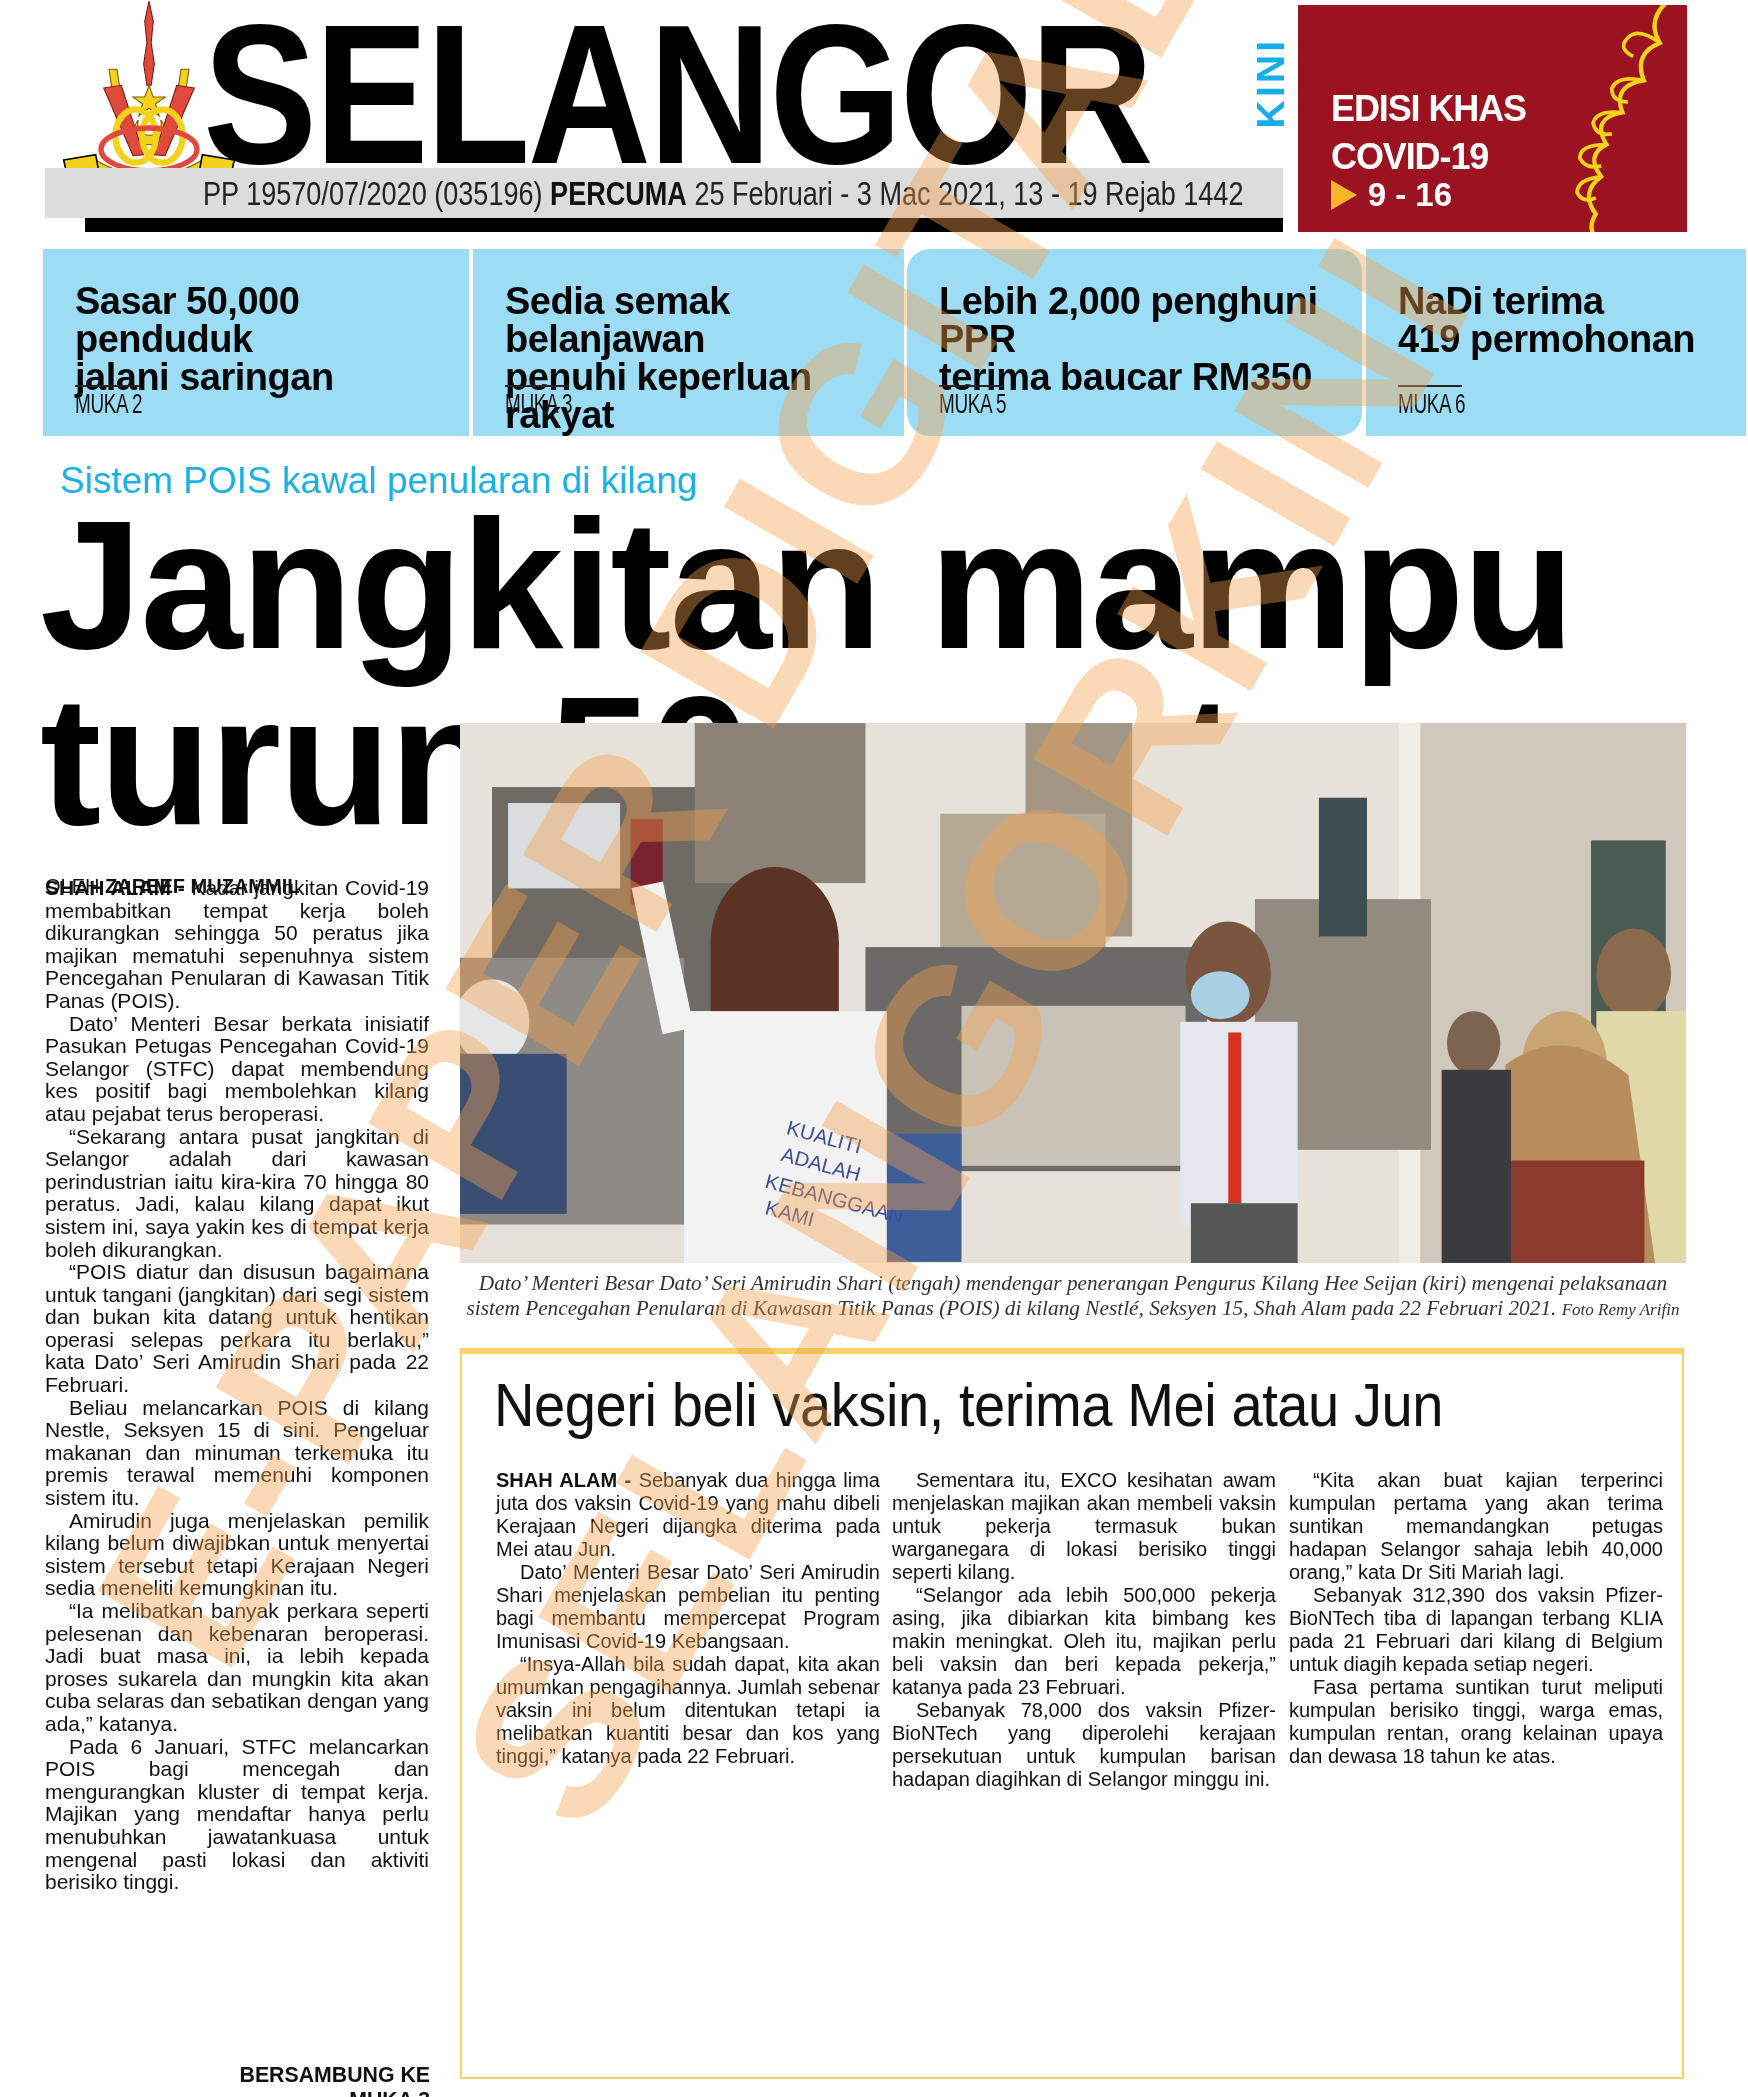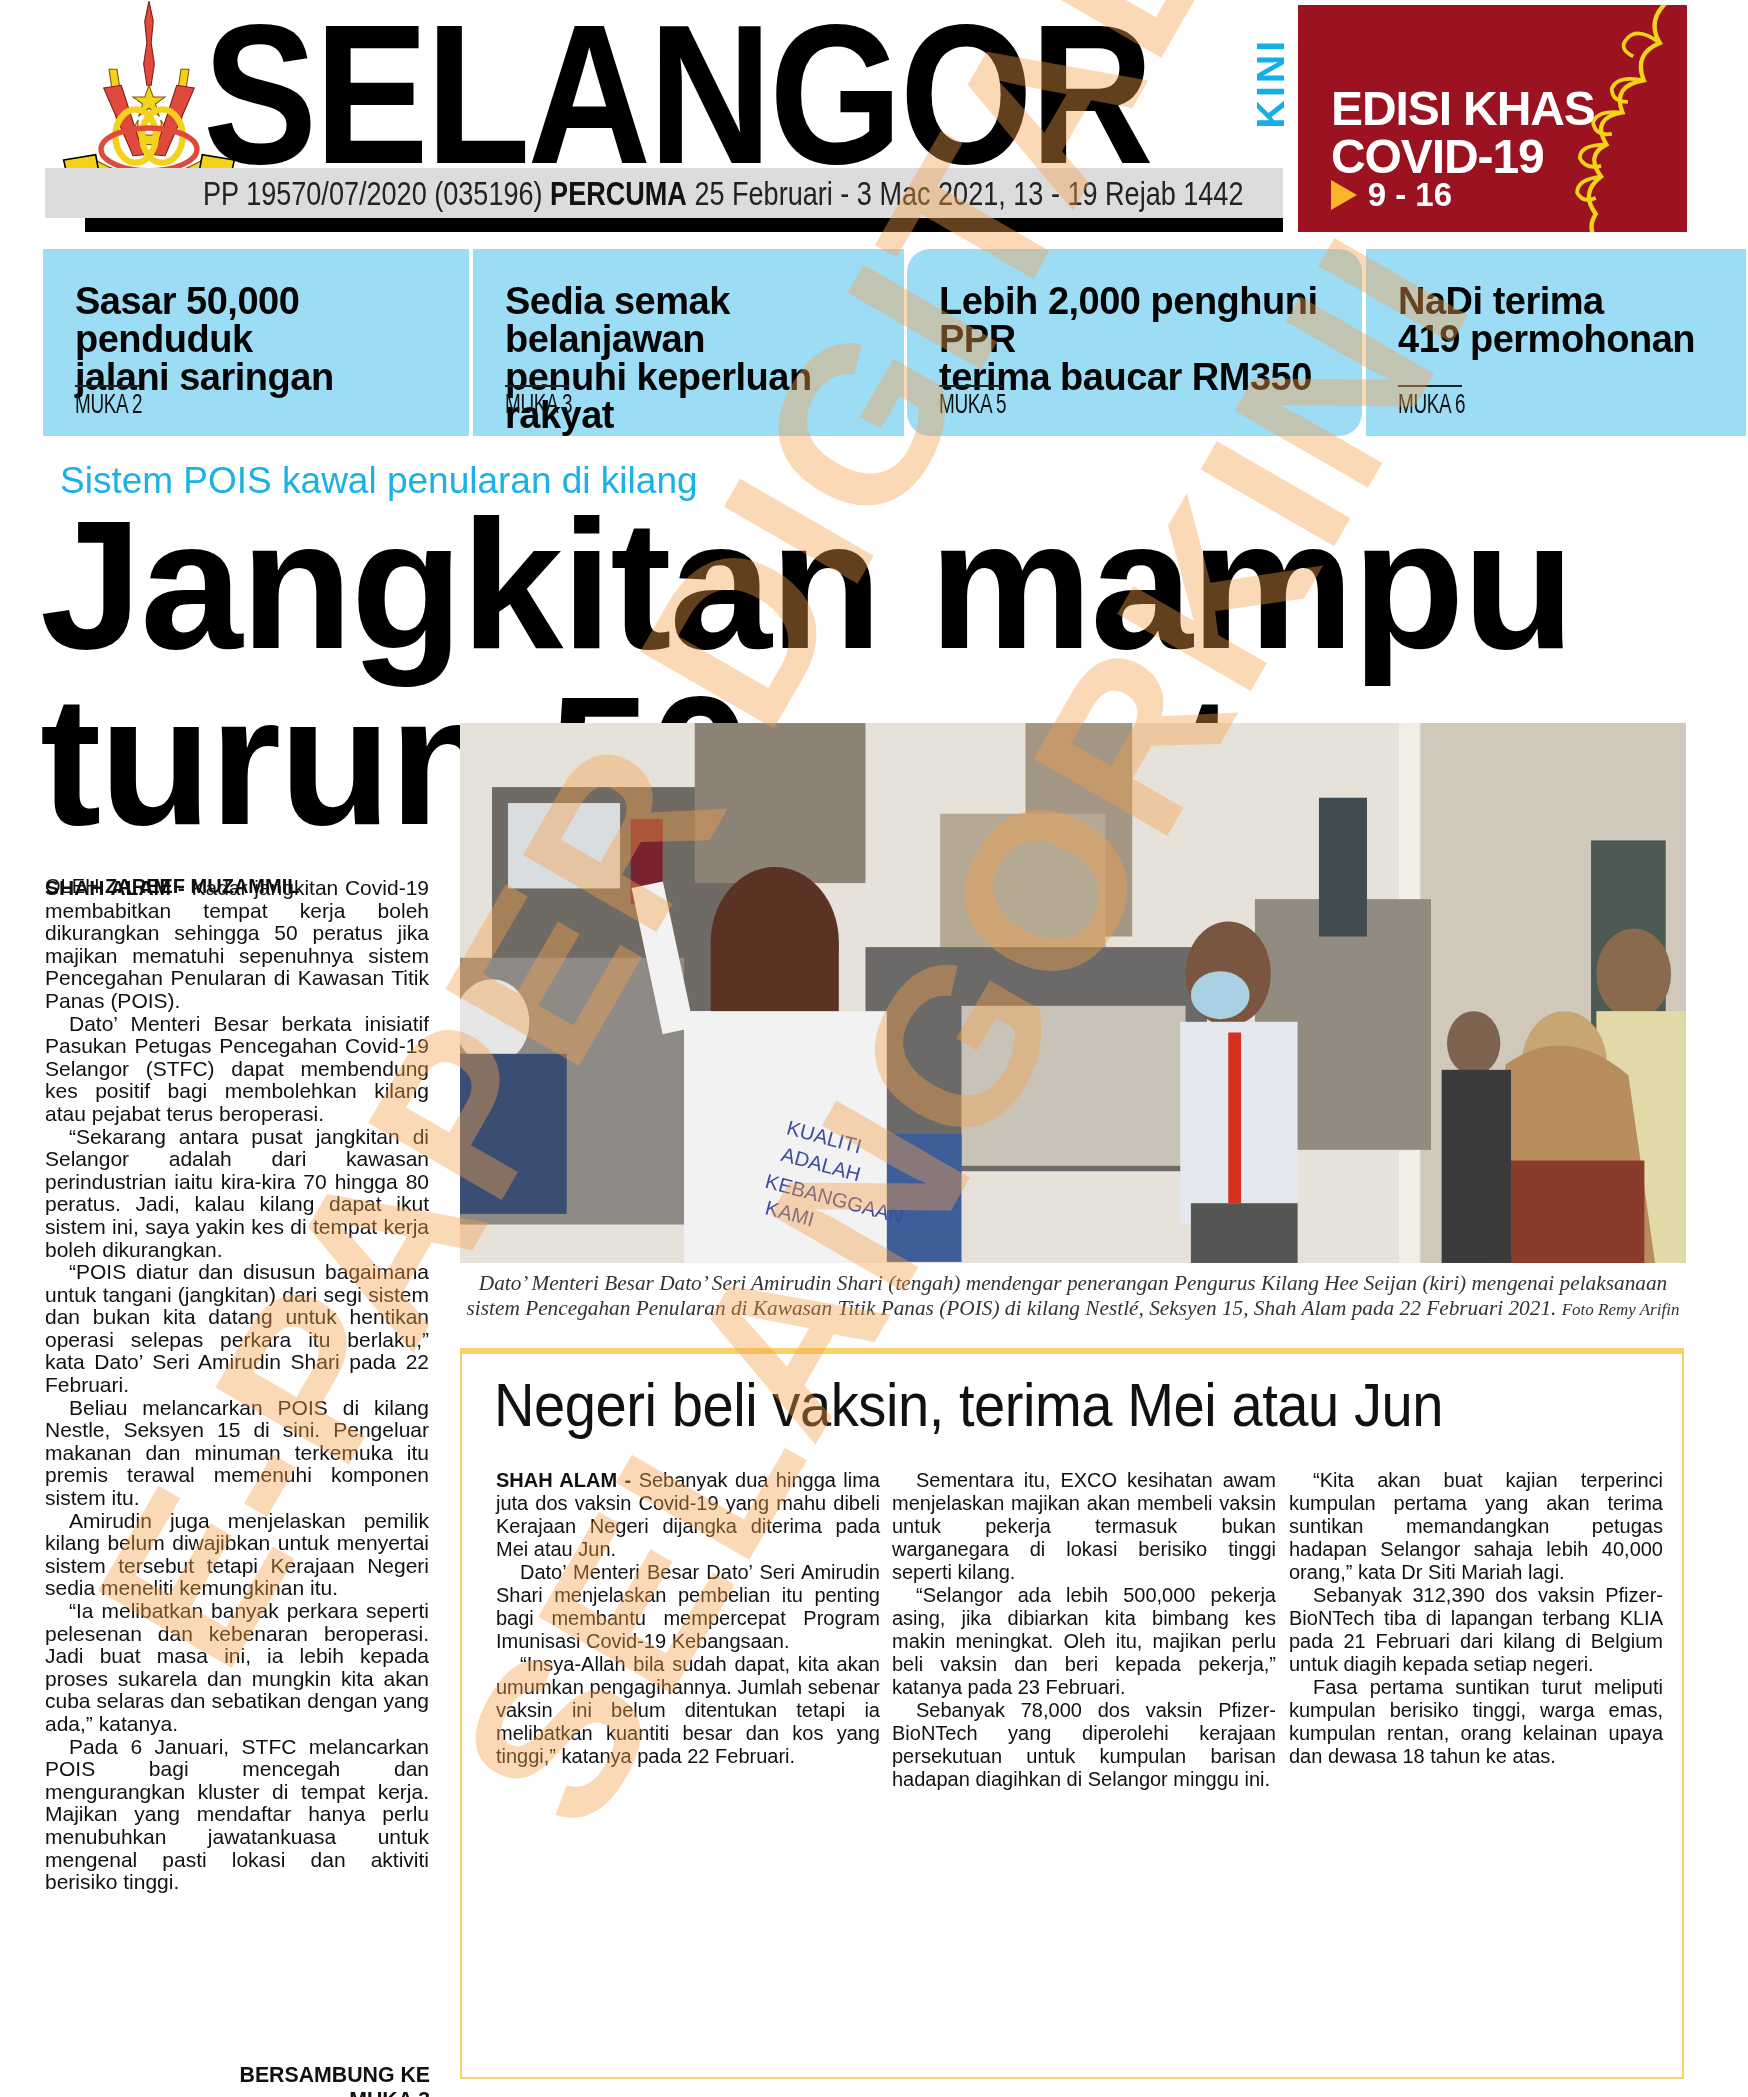--- a/index.html
+++ b/index.html
@@ -8,21 +8,21 @@
   
   #logo{left:37px;top:0;width:224px;height:184px;}
   #wordmark{left:203px;top:-5.3px;font-family:"Liberation Sans",sans-serif;font-weight:bold;font-size:199px;line-height:1;letter-spacing:-3.2px;color:#000;transform:scaleX(0.86);transform-origin:left top;white-space:nowrap;}
   #kini{left:1255px;top:8px;width:32px;height:149px;}
   #kini span{position:absolute;left:50%;top:50%;transform:translate(-50%,-50%) rotate(-90deg);font-weight:bold;font-size:39px;color:#15aee8;letter-spacing:3.2px;white-space:nowrap;}
   #greyband{left:45px;top:168px;width:1238px;height:50px;background:#dcdcdc;}
   #blackbar{left:85px;top:218px;width:1198px;height:14px;background:#000;}
   #issue{left:203px;top:172px;font-size:33px;line-height:43px;color:#222;transform:scaleX(0.82);transform-origin:left top;white-space:nowrap;}
   #issue b{color:#111;}
   #covidbox{left:1298px;top:5.3px;width:389px;height:227px;background:#9b1220;overflow:hidden;}
-  #covid-title{left:33px;top:80px;font-weight:bold;font-size:48px;line-height:48px;color:#fff;letter-spacing:-1.1px;}
+  #covid-title{left:33px;top:80px;font-weight:bold;font-size:36px;line-height:48px;color:#fff;letter-spacing:-1.1px;}
   #covid-pages{left:33px;top:171px;font-weight:bold;font-size:33px;color:#fff;display:flex;align-items:center;gap:10.7px;}
   .tri{width:0;height:0;border-top:15px solid transparent;border-bottom:15px solid transparent;border-left:26px solid #f8b529;}
   #virus{right:-21.3px;top:-10.7px;width:171px;height:251px;}
   
   .teaser{position:absolute;top:249px;height:187px;background:#9ddcf5;}
   .teaser .t-title{position:absolute;left:32px;top:33px;font-weight:bold;font-size:38px;line-height:38px;color:#050505;letter-spacing:-0.5px;}
   .teaser .t-rule{position:absolute;left:32px;top:136px;width:64px;height:1.6px;background:#222;}
   .teaser .t-page{position:absolute;left:32px;top:140px;font-size:27px;color:#111;transform:scaleX(0.7);transform-origin:left top;letter-spacing:-0.5px;}
   
   #kicker{left:48px;top:460px;font-size:37px;color:#1bb1e4;white-space:nowrap;margin-left:12px;}

